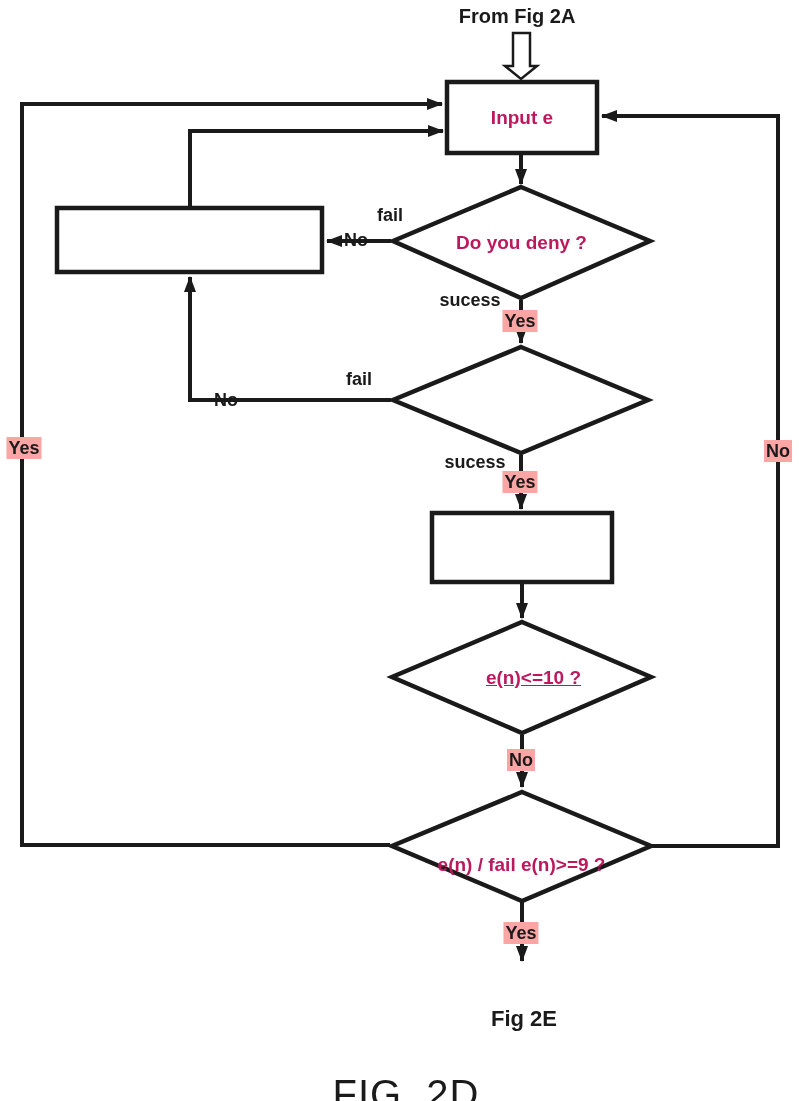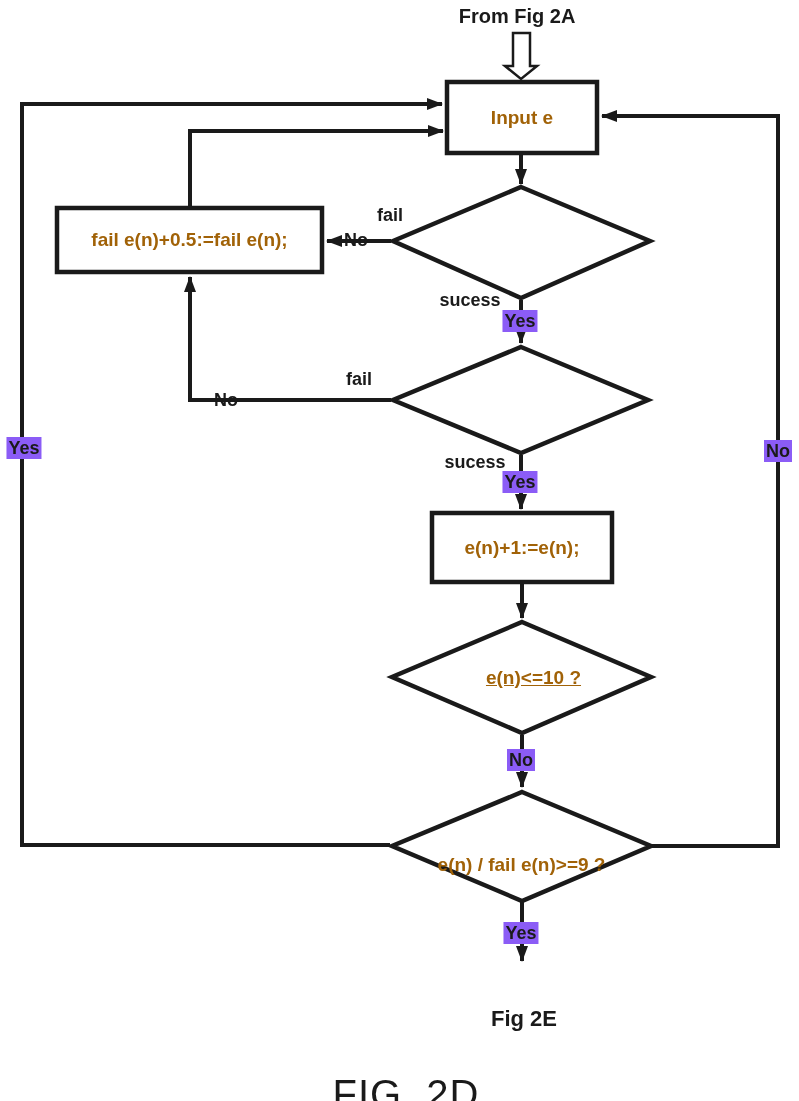--- a/index.html
+++ b/index.html
@@ -27,35 +27,35 @@
     color: #1a1a1a;
     white-space: nowrap;
   }
   .node-label {
     position: absolute;
     display: flex;
     align-items: center;
     justify-content: center;
     font-weight: 700;
     font-size: 19px;
-    color: #a16207;
+    color: #be185d;
     white-space: nowrap;
   }
   .edge-label {
     position: absolute;
     transform: translate(-50%, -50%);
     font-size: 18px;
     font-weight: 600;
     color: #1a1a1a;
     white-space: nowrap;
     line-height: 1;
     text-align: right;
   }
   .edge-label.bg {
-    background: #8b5cf6;
+    background: #fca5a5;
     padding: 2px 2px;
   }
   .ref-label {
     transform: translate(-50%, -50%);
     font-weight: 700;
     font-size: 20px;
   }
   .exit-label {
     transform: translate(-50%, -50%);
     font-weight: 700;
@@ -101,22 +101,21 @@
     <polygon points="521,347 648,400 521,453 393,400" fill="#ffffff" stroke="#1a1a1a" stroke-width="4.5"></polygon>
     <polygon points="522,622 651,677 522,733 392,677" fill="#ffffff" stroke="#1a1a1a" stroke-width="4.5"></polygon>
     <polygon points="522,792 651,846 522,901 392,846" fill="#ffffff" stroke="#1a1a1a" stroke-width="4.5"></polygon>
 
     <polygon points="513,33 530,33 530,66 537,66 521,79 505,66 513,66" fill="#ffffff" stroke="#1a1a1a" stroke-width="2.5"></polygon>
   </svg>
 
   <div class="lbl ref-label" style="left:517px; top:16px;">From Fig 2A</div>
 
   <div class="node-label" style="left:447px; top:82px; width:150px; height:71px;">Input e</div>
-  <div class="node-label" style="left:57px; top:208px; width:265px; height:64px;">fail e(n)+0.5:=fail e(n);</div>
-  <div class="node-label" style="left:432px; top:513px; width:180px; height:69px;">e(n)+1:=e(n);</div>
+  <div class="node-label" style="left:393px; top:187px; width:257px; height:111px;">Do you deny ?</div>
   <div class="node-label" style="left:404px; top:622px; width:259px; height:111px;text-decoration:underline;">e(n)&lt;=10 ?</div>
   <div class="node-label" style="left:392px; top:810px; width:259px; height:109px;">e(n) / fail e(n)&gt;=9 ?</div>
 
   <div class="edge-label" style="left:390px; top:215px;">fail</div>
   <div class="edge-label" style="left:356px; top:240px;">No</div>
   <div class="edge-label" style="left:470px; top:300px;">sucess</div>
   <div class="edge-label bg" style="left:520px; top:321px;">Yes</div>
 
   <div class="edge-label" style="left:359px; top:379px;">fail</div>
   <div class="edge-label" style="left:226px; top:400px;">No</div>

